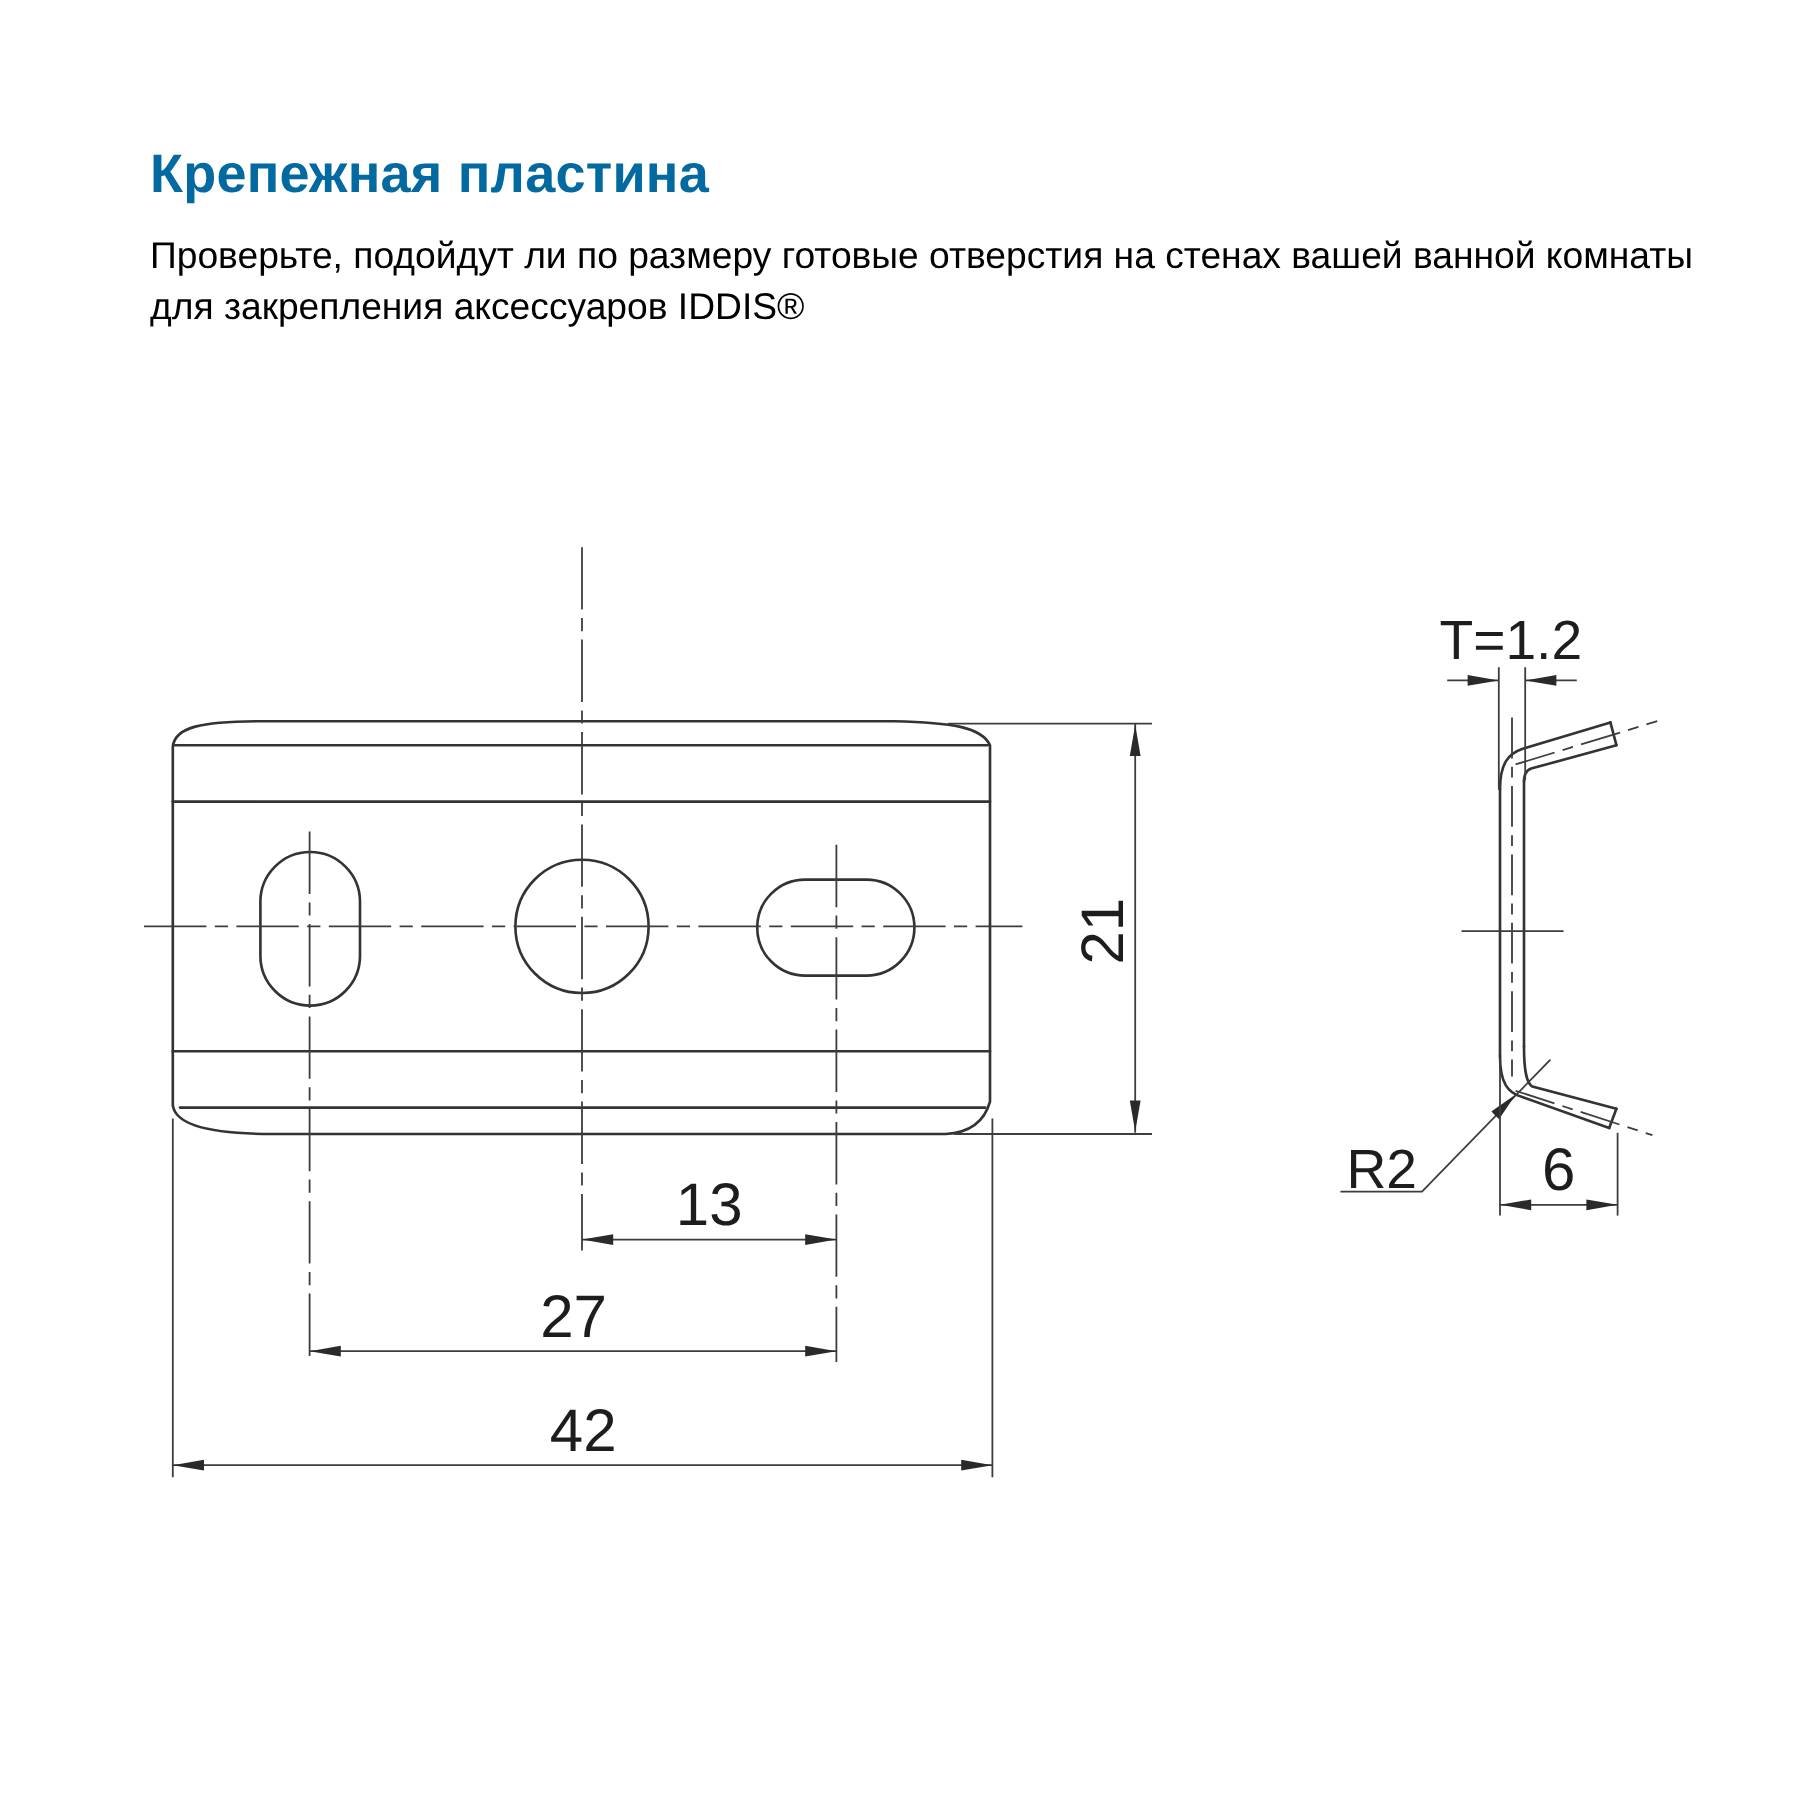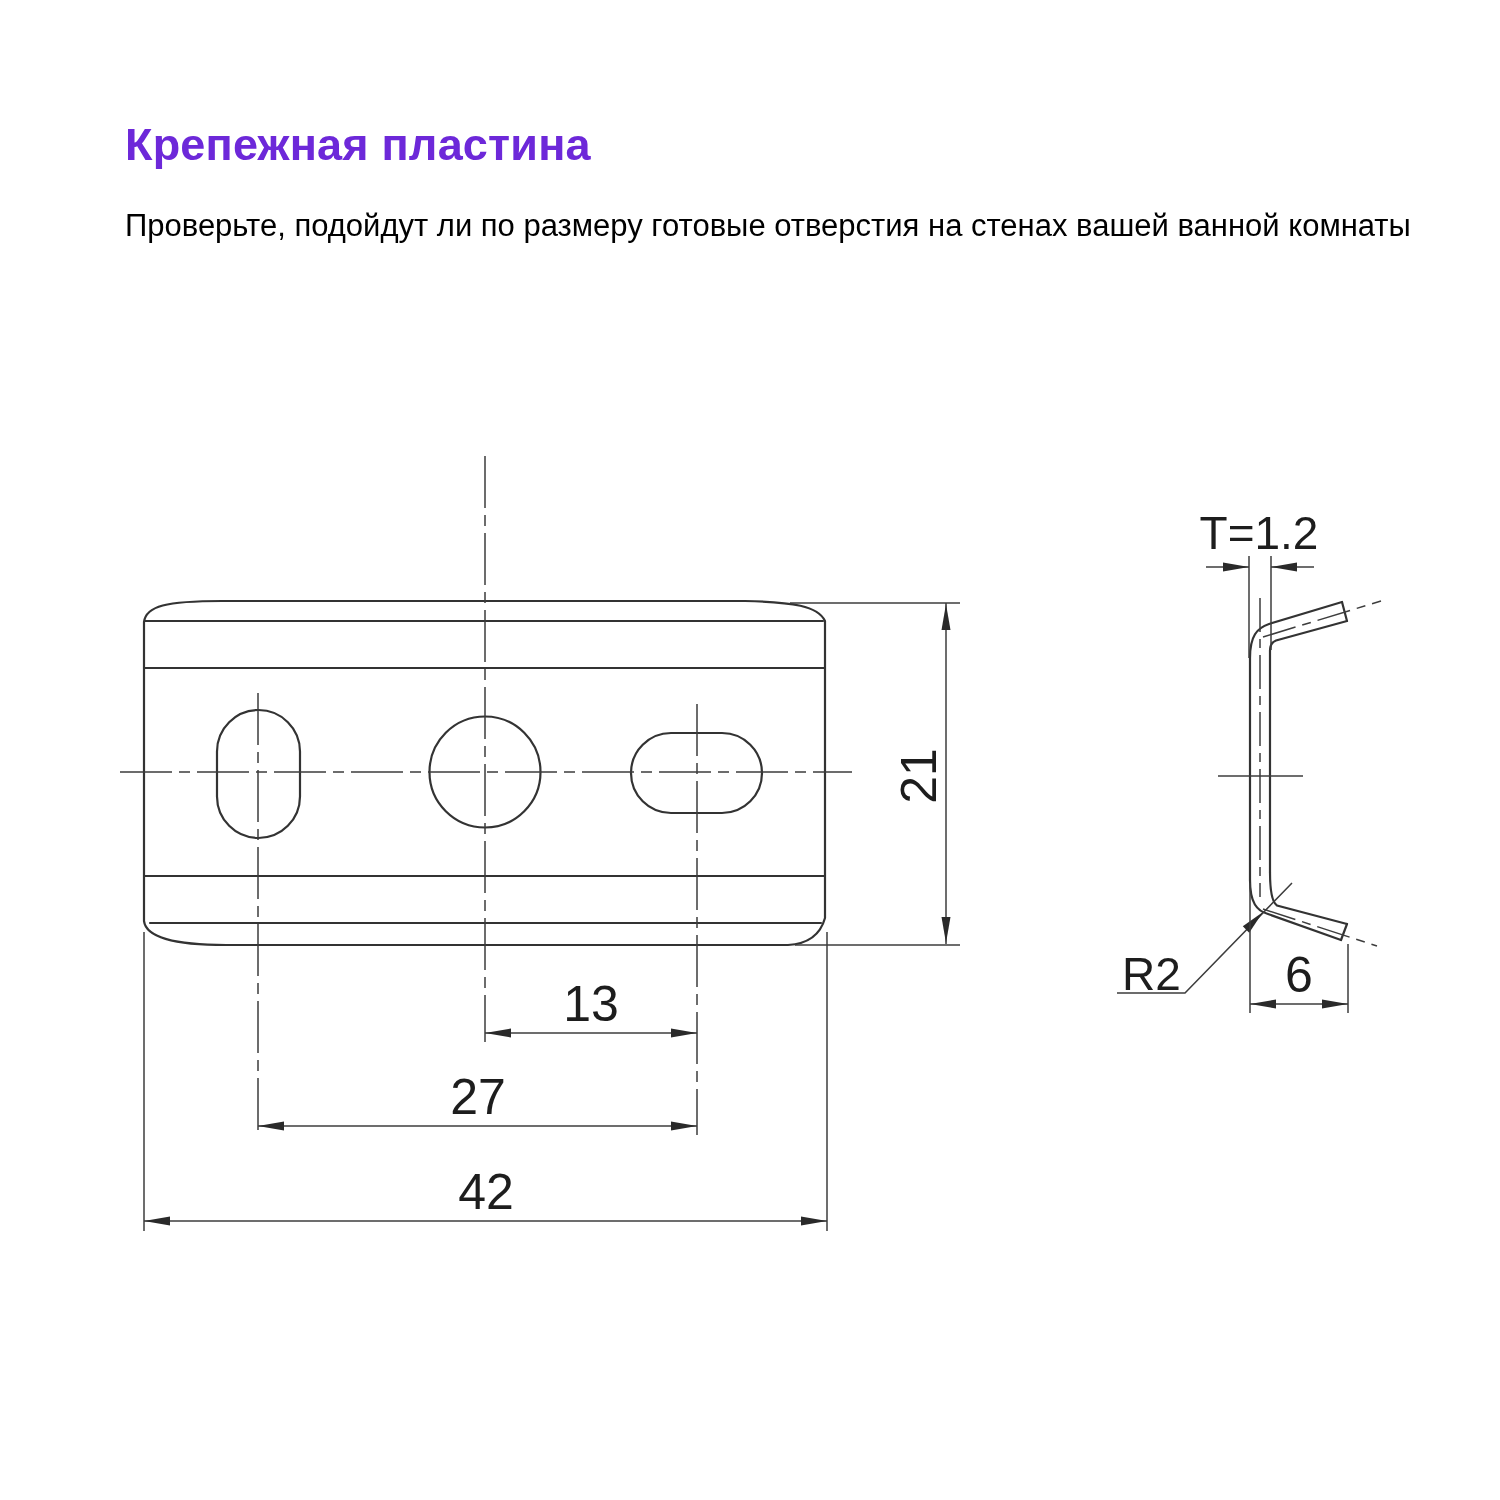--- a/index.html
+++ b/index.html
@@ -19,22 +19,22 @@
     position: absolute;
     left: 125px;
     top: 118px;
     width: 1300px;
   }
   .title {
     font-size: 45px;
     font-weight: 700;
     line-height: 1.2;
     letter-spacing: 0.2px;
-    color: #6d28d9;
-    margin: 0 0 32px 0;
+    color: #0369a1;
+    margin: 0 0 19px 0;
   }
   .subtitle {
     font-size: 31px;
     font-weight: 400;
     line-height: 43px;
     color: #000000;
     margin: 0;
   }
   .drawing-svg {
     position: absolute;
@@ -81,21 +81,21 @@
     font-family: "Liberation Sans", sans-serif;
     font-size: 46px;
   }
 </style>
 </head>
 <body>
 
 <div class="header">
   <h1 class="title">Крепежная пластина</h1>
   <p class="subtitle"><span>Проверьте, подойдут ли по размеру готовые отверстия на стенах вашей ванной комнаты</span><br>
-  </p>
+  <span>для закрепления аксессуаров IDDIS®</span></p>
 </div>
 
 <svg class="drawing-svg" viewBox="0 0 1500 1500" xmlns="http://www.w3.org/2000/svg">
 
   <g>
 
     <path class="outline" d="M 144 622
              C 146 606 166 601 222 601
              L 745 601
              C 793 602 818 606 825 621

